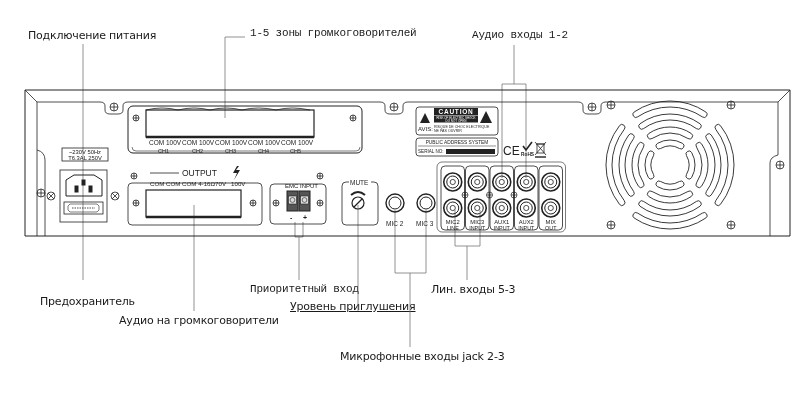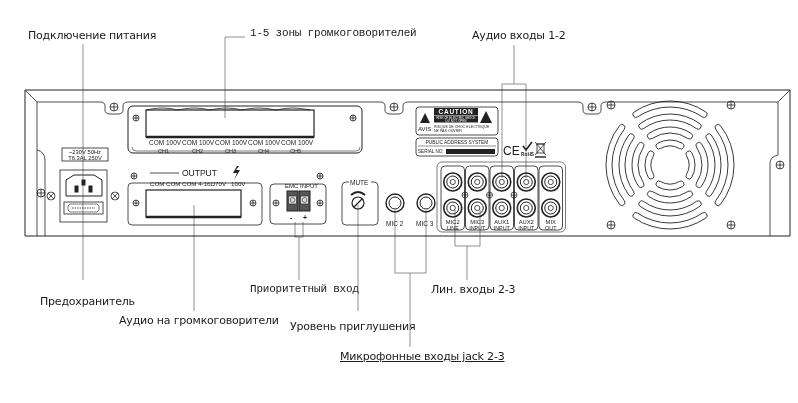--- a/index.html
+++ b/index.html
@@ -7,27 +7,27 @@
          font-family: "DejaVu Sans", sans-serif; }
   .callout { position: absolute; font-size: 11px; color: #1a1a1a; white-space: nowrap;
              font-family: "DejaVu Sans", sans-serif; letter-spacing: -0.2px; }
   svg text { font-family: "Liberation Sans", sans-serif; }
 </style>
 </head>
 <body>
 
 <div class="callout" style="left:28px;top:29px;">Подключение питания</div>
 <div class="callout" style="left:250px;top:27px;font-family:Liberation Mono, monospace;">1-5 зоны громкоговорителей</div>
-<div class="callout" style="left:472px;top:29px;">Аудио входы 1-2</div>
+<div class="callout" style="left:472px;top:29px;font-family:Liberation Mono, monospace;">Аудио входы 1-2</div>
 <div class="callout" style="left:40px;top:295px;">Предохранитель</div>
 <div class="callout" style="left:250px;top:283px;font-family:Liberation Mono, monospace;">Приоритетный вход</div>
-<div class="callout" style="left:431px;top:283px;">Лин. входы 2-3</div>
+<div class="callout" style="left:431px;top:283px;">Лин. входы 5-3</div>
 <div class="callout" style="left:119px;top:314px;">Аудио на громкоговорители</div>
-<div class="callout" style="left:290px;top:320px;">Уровень приглушения</div>
-<div class="callout" style="left:340px;top:350px;text-decoration:underline;">Микрофонные входы jack 2-3</div>
+<div class="callout" style="left:290px;top:300px;text-decoration:underline;">Уровень приглушения</div>
+<div class="callout" style="left:340px;top:350px;">Микрофонные входы jack 2-3</div>
 
 <svg width="798" height="403" viewBox="0 0 798 403" style="position:absolute;left:0;top:0;" fill="none" stroke="#222" stroke-width="1">
 
   <g stroke="#777" stroke-width="0.8">
     <line x1="83" y1="44" x2="83" y2="216"></line>
     <polyline points="245,37 225,37 225,118"></polyline>
     <line x1="514" y1="45" x2="514" y2="84"></line>
     <polyline points="502,84 502,178"></polyline>
     <polyline points="526,84 526,178"></polyline>
     <line x1="502" y1="84" x2="526" y2="84"></line>

